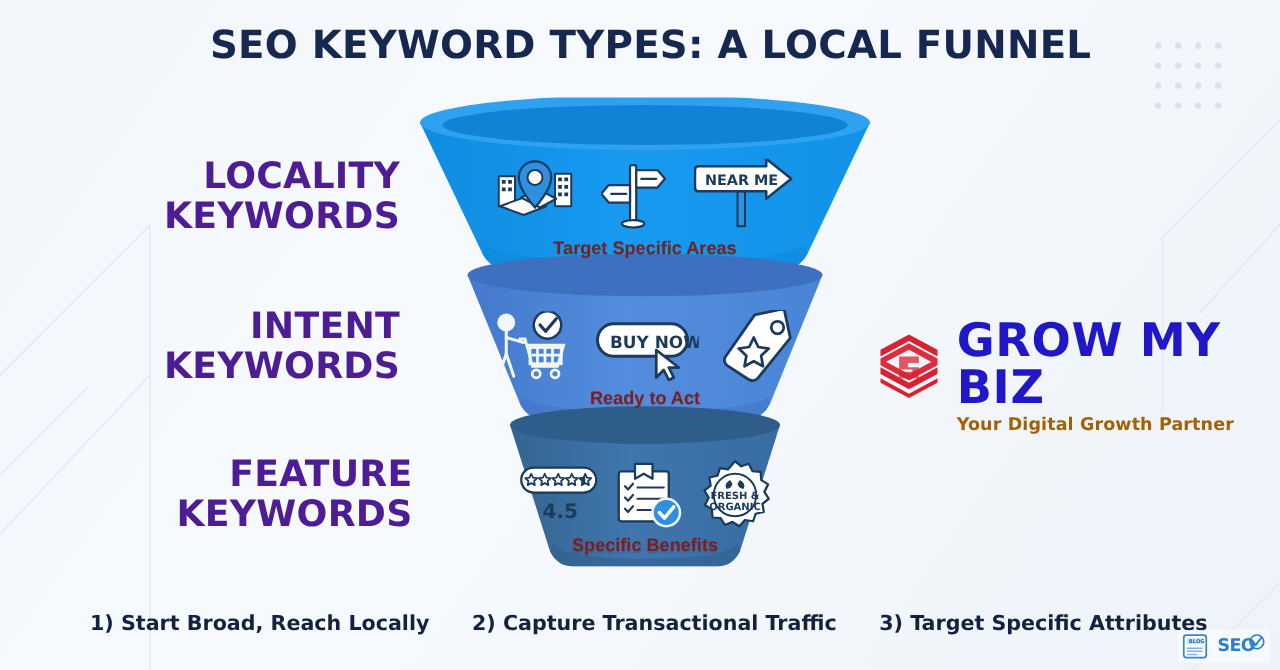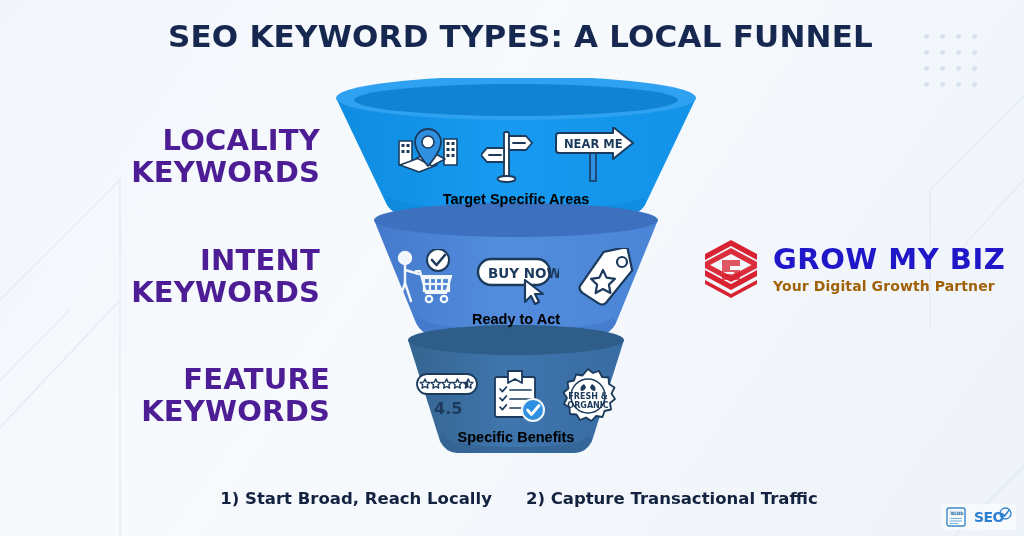--- a/index.html
+++ b/index.html
@@ -33,21 +33,21 @@
     color:#16284f; z-index:3;
     font-family:"DejaVu Sans", sans-serif;
   }
 
   
   #funnel { position:absolute; left:330px; top:78px; width:372px; height:382px; z-index:2; }
   #funnel svg { display:block; }
 
   .tier-caption {
     position:absolute; width:100%; text-align:center;
-    color:#000000; font-size:14.5px; font-weight:600; z-index:4;
+    color:#7f1d1d; font-size:14.5px; font-weight:600; z-index:4;
     text-shadow:0 1px 1px rgba(10,40,80,.18);
   }
   #caption-1 { top:113px; }
   #caption-2 { top:233px; }
   #caption-3 { top:351px; }
 
   .tier-icons { position:absolute; width:100%; display:flex; justify-content:center; align-items:center; z-index:4; }
   #icons-1 { top:48px; gap:22px; }
   #icons-2 { top:170px; gap:16px; }
   #icons-3 { top:290px; gap:12px; }
@@ -61,21 +61,21 @@
   }
   #label-1 { top:124px; width:300px; left:20px; }
   #label-2 { top:244px; width:300px; left:20px; }
   #label-3 { top:363px; width:310px; left:20px; }
 
   
   #brand { position:absolute; left:700px; top:238px; display:flex; align-items:center; gap:11px; z-index:3; }
   #brand-text { display:flex; flex-direction:column; }
   #brand-name {
     font-family:"DejaVu Sans", sans-serif;
-    font-size:29px; font-weight:bold; color:#2018c8; letter-spacing:.5px; line-height:1;
+    font-size:37px; font-weight:bold; color:#2018c8; letter-spacing:.5px; line-height:1;margin-top:16px;
   }
   #brand-tagline {
     font-family:"DejaVu Sans", sans-serif;
     font-size:14px; font-weight:bold; color:#a16207; margin-top:4px; letter-spacing:.1px;
   }
 
   
   #footer-steps {
     position:absolute; bottom:28px; left:0; right:0;
     display:flex; justify-content:center; align-items:center; gap:34px; z-index:3;padding-left:14px;
@@ -319,20 +319,21 @@
   </svg>
   <div id="brand-text">
     <div id="brand-name">GROW MY BIZ</div>
     <div id="brand-tagline">Your Digital Growth Partner</div>
   </div>
 </div>
 
 <div id="footer-steps">
   <div class="footer-step">1) Start Broad, Reach Locally</div>
   <div class="footer-step">2) Capture Transactional Traffic</div>
+  <div class="footer-step">3) Target Specific Attributes</div>
 </div>
 
 <div id="watermark">
   <svg width="24" height="22" viewBox="0 0 24 22">
     <rect x="1" y="2" width="18" height="18" rx="2" fill="#fff" stroke="#3b86c9" stroke-width="1.4"></rect>
     <rect x="3.5" y="4.5" width="13" height="5" fill="#cfe4f5"></rect>
     <text x="5" y="8.7" font-family="DejaVu Sans, sans-serif" font-size="4.2" font-weight="bold" fill="#2f6f9e">BLOG</text>
     <g stroke="#7fb3dc" stroke-width="1.2">
       <line x1="3.5" y1="12.5" x2="16" y2="12.5"></line>
       <line x1="3.5" y1="15" x2="16" y2="15"></line>

